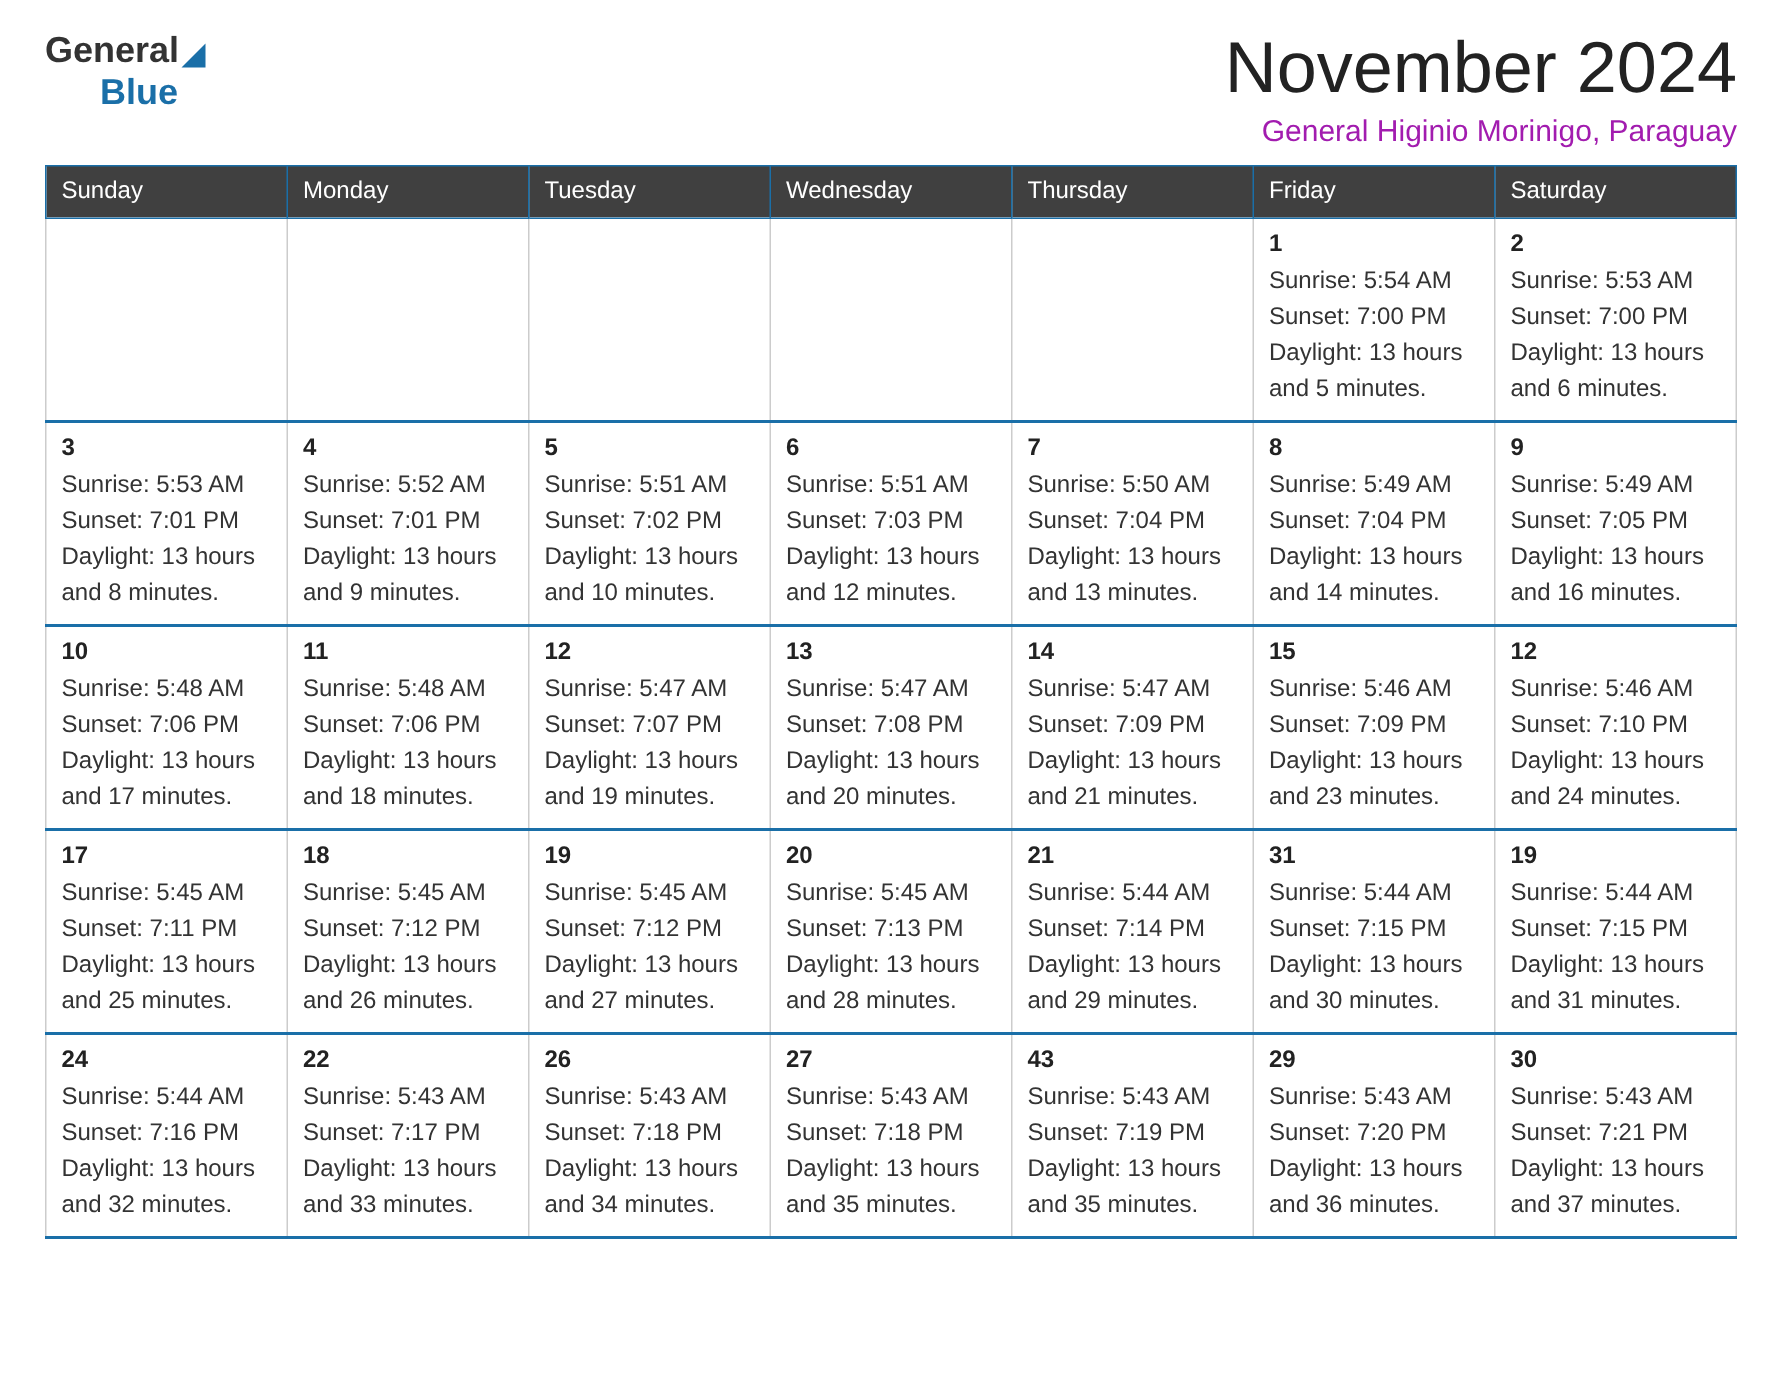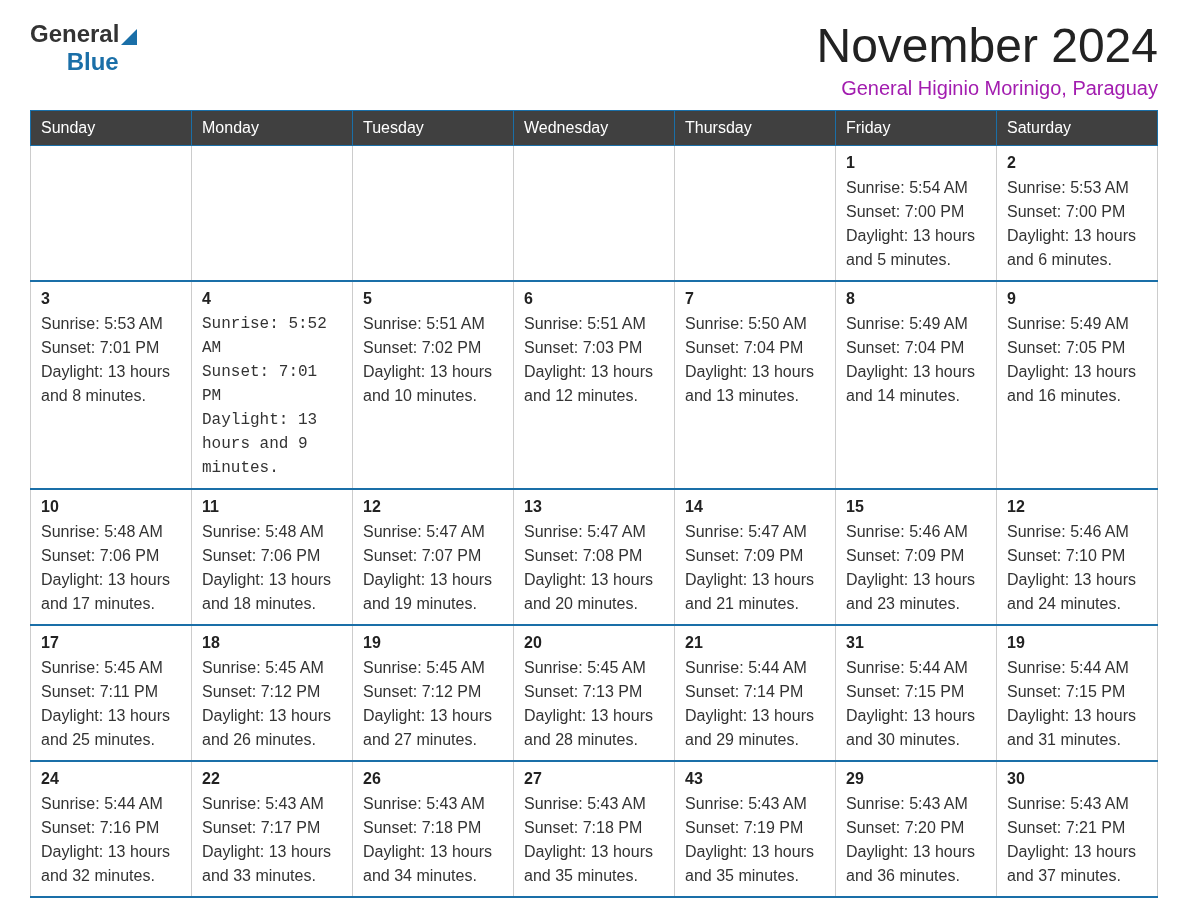--- a/index.html
+++ b/index.html
@@ -139,21 +139,21 @@
       </tr>
       <tr>
         <td>
           <span class="day-number">3</span>
           <div class="day-info" style="white-space: pre-line;">Sunrise: 5:53 AM
 Sunset: 7:01 PM
 Daylight: 13 hours and 8 minutes.</div>
         </td>
         <td>
           <span class="day-number">4</span>
-          <div class="day-info" style="white-space: pre-line; font-family: Liberation Mono, monospace;">Sunrise: 5:52 AM
+          <div class="day-info" style="white-space: pre-line;">Sunrise: 5:52 AM
 Sunset: 7:01 PM
 Daylight: 13 hours and 9 minutes.</div>
         </td>
         <td>
           <span class="day-number">5</span>
           <div class="day-info" style="white-space: pre-line;">Sunrise: 5:51 AM
 Sunset: 7:02 PM
 Daylight: 13 hours and 10 minutes.</div>
         </td>
         <td>

